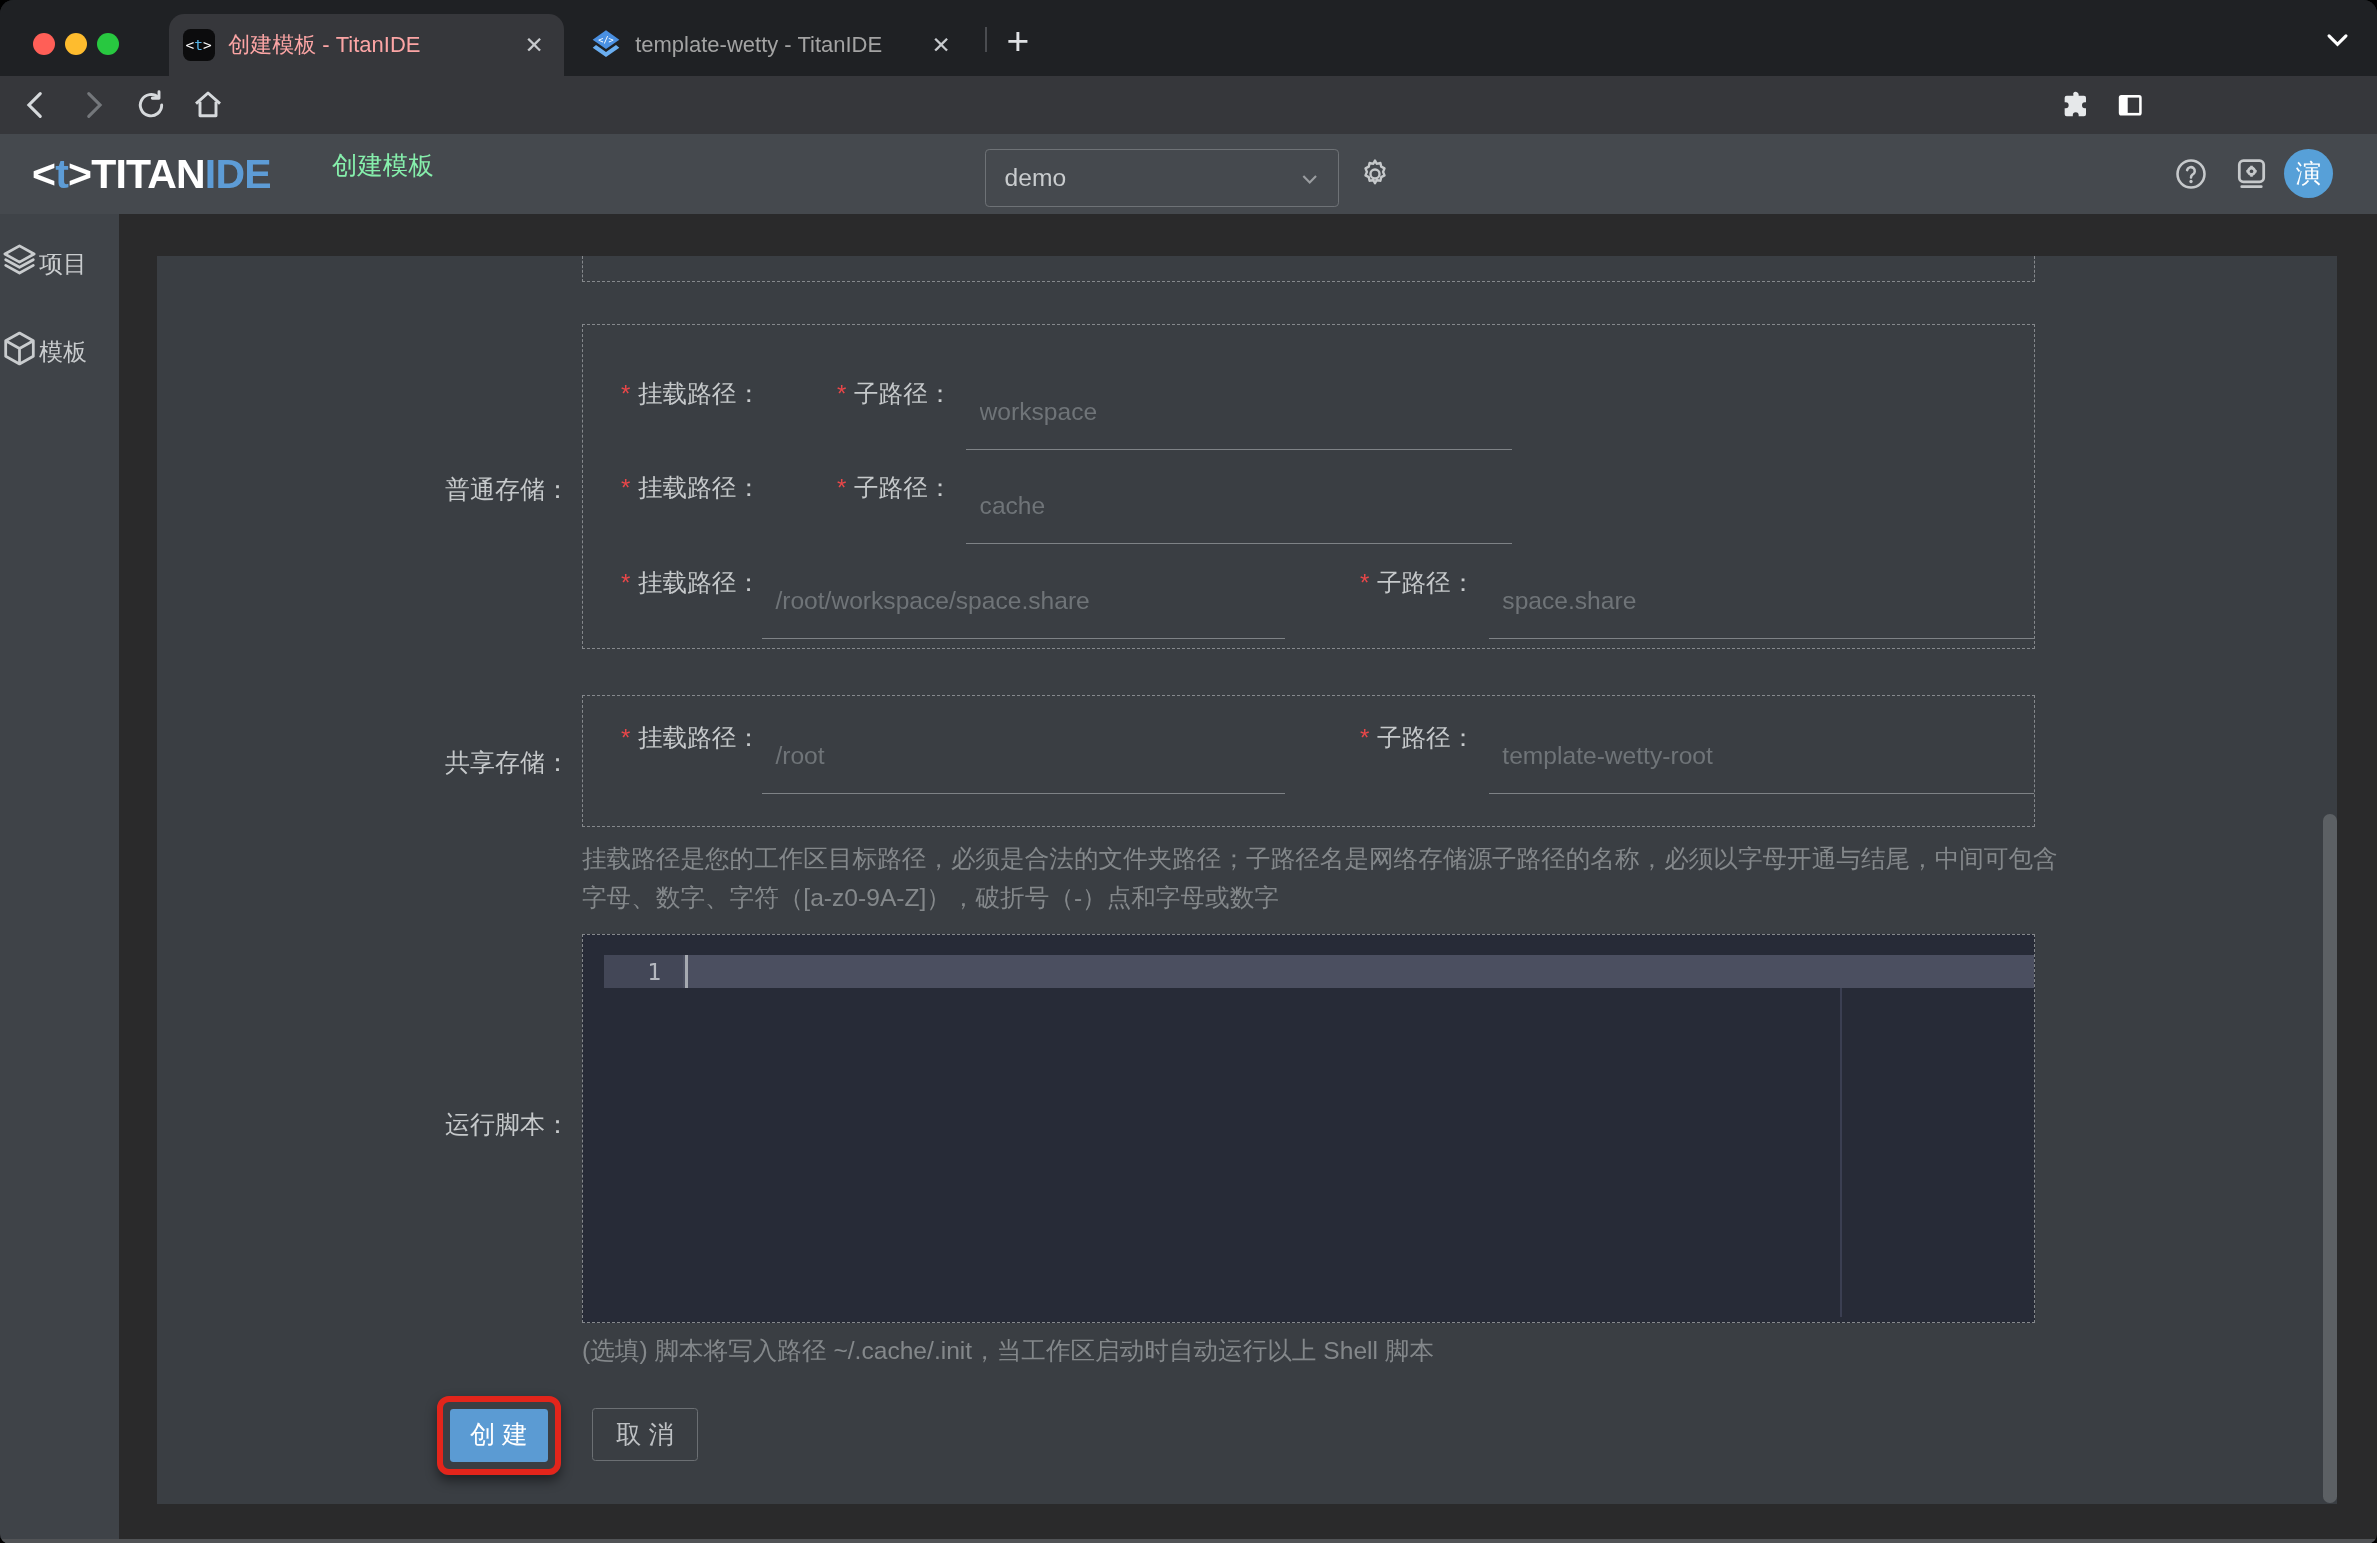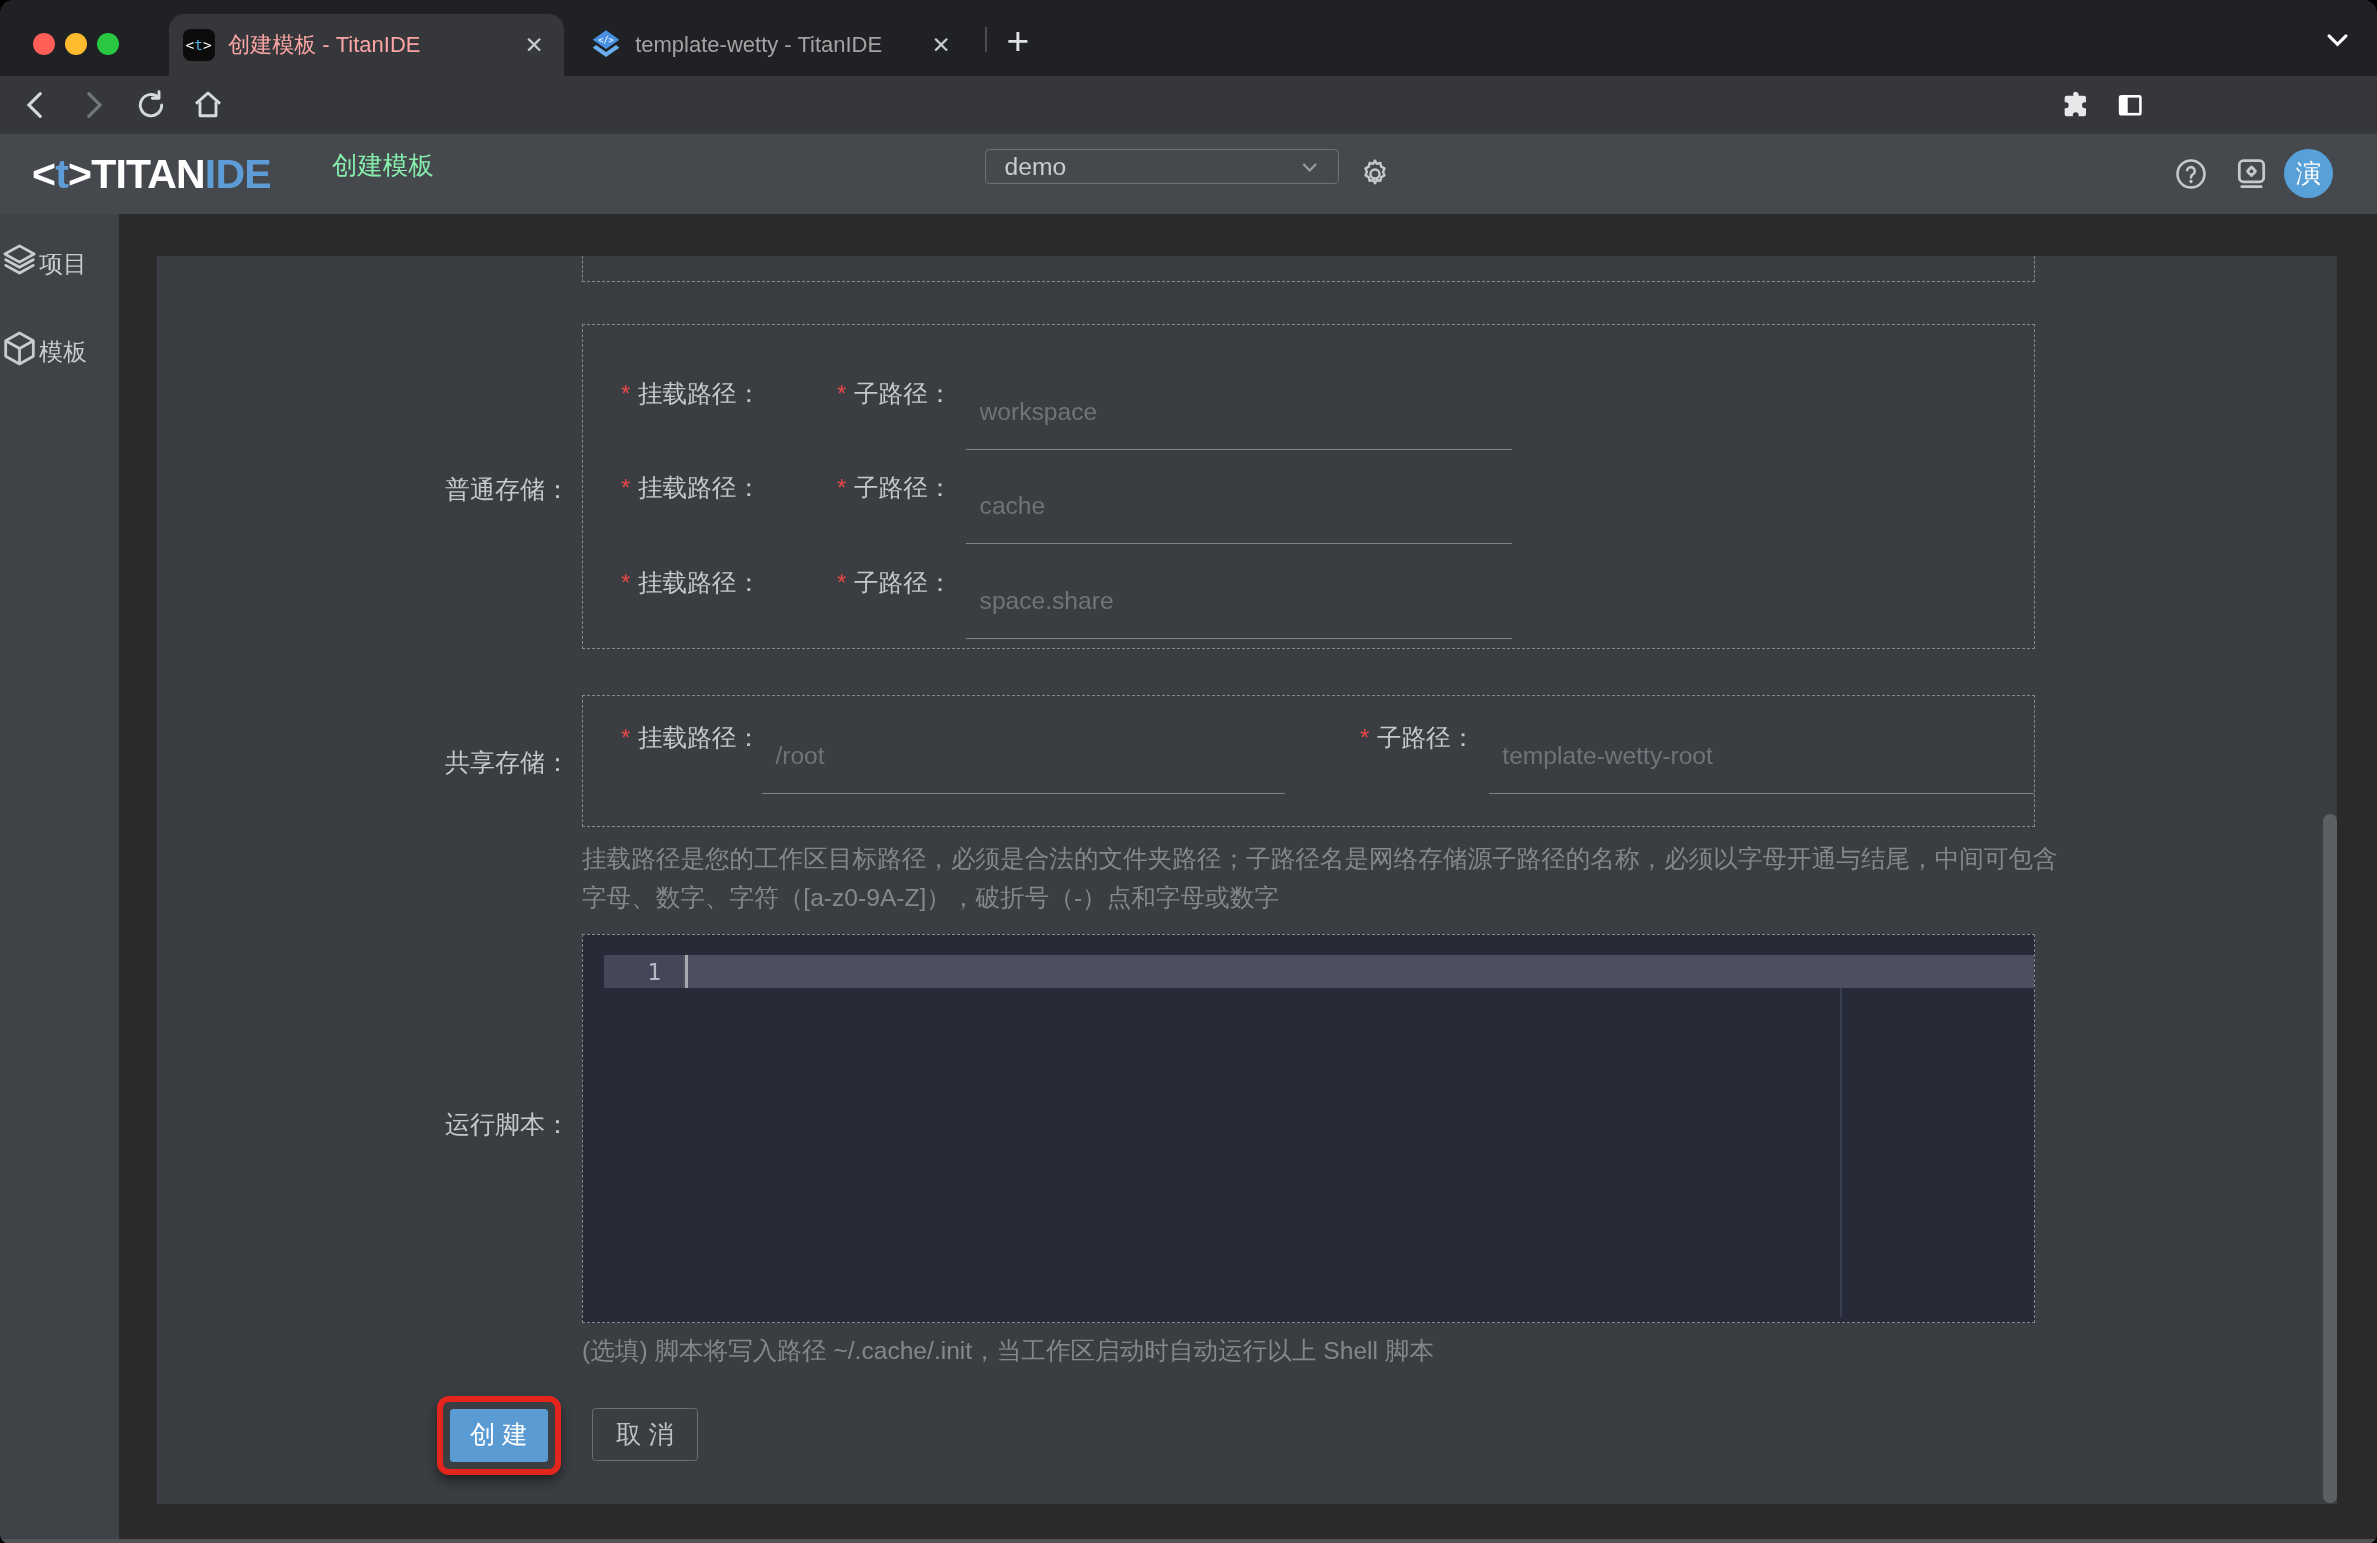--- a/index.html
+++ b/index.html
@@ -42,21 +42,21 @@
   .pf-av { width:39px; height:39px; border-radius:50%; background:#6e4fd1; color:#fff; font-size:21px; display:flex; align-items:center; justify-content:center; }
   .pf-status { margin-left:10.2px; font-size:23px; color:#a9c7f5; }
   .dots { position:absolute; left:2325px; top:76px; width:41px; height:58px; display:flex; align-items:center; justify-content:center; color:#e2e4e6; }
 
   
   .appheader { position:absolute; left:0; top:134px; width:100%; height:80px; background:#45494e; }
   .logo { position:absolute; left:32px; top:0; height:80px; display:flex; align-items:center;
           font-size:41px; font-weight:bold; letter-spacing:-0.8px; color:#fff; }
   .logo .blue { color:#5d9cd6; }
   .page-title { position:absolute; left:332px; top:0; height:64px; display:flex; align-items:center; font-size:25.4px; color:#86efac; }
-  .wsselect { position:absolute; left:985px; top:15.3px; width:354px; height:35px; border:0.8px solid #6e7276; border-radius:4.2px;
+  .wsselect { position:absolute; left:985px; top:15.3px; width:354px; height:58px; border:0.8px solid #6e7276; border-radius:4.2px;
               display:flex; align-items:center; padding:0 15.3px 0 18.6px; }
   .wsselect .val { flex:1; font-size:24.6px; color:#c9ccce; }
   .hdr-ico { position:absolute; top:0; height:80px; display:flex; align-items:center; justify-content:center; color:#c6c9cb; }
   .avatar { position:absolute; left:2284px; top:15.3px; width:49px; height:49px; border-radius:50%; background:#57a0d8;
             color:#fff; font-size:25.4px; display:flex; align-items:center; justify-content:center; }
 
   
   .appbody { position:absolute; left:0; top:214px; width:100%; height:1329px; background:#2a2a2b; }
   .sidebar { position:absolute; left:0; top:0; width:119px; height:100%; background:#3f4348; }
   .side-item { position:absolute; left:0; width:119px; display:flex; flex-direction:row; align-items:center; color:#c9ccce; }
@@ -299,20 +299,21 @@
           <span class="flabel mount">挂载路径：</span>
           <span class="gap2"></span>
           <span class="req">*</span>
           <span class="flabel sub">子路径：</span>
           <input class="fld sub" placeholder="cache" style="">
         </div>
 
         <div class="frow" style="top:236px">
           <span class="req">*</span>
           <span class="flabel mount">挂载路径：</span>
+          <input class="fld mount" placeholder="/root/workspace/space.share" style="">
           <span class="gap2"></span>
           <span class="req">*</span>
           <span class="flabel sub">子路径：</span>
           <input class="fld sub" placeholder="space.share" style="">
         </div>
       </div>
 
       <div class="sec-label" style="top:492px">共享存储：</div>
       <div class="dashedbox box2">
         <div class="frow" style="top:20.3px">

